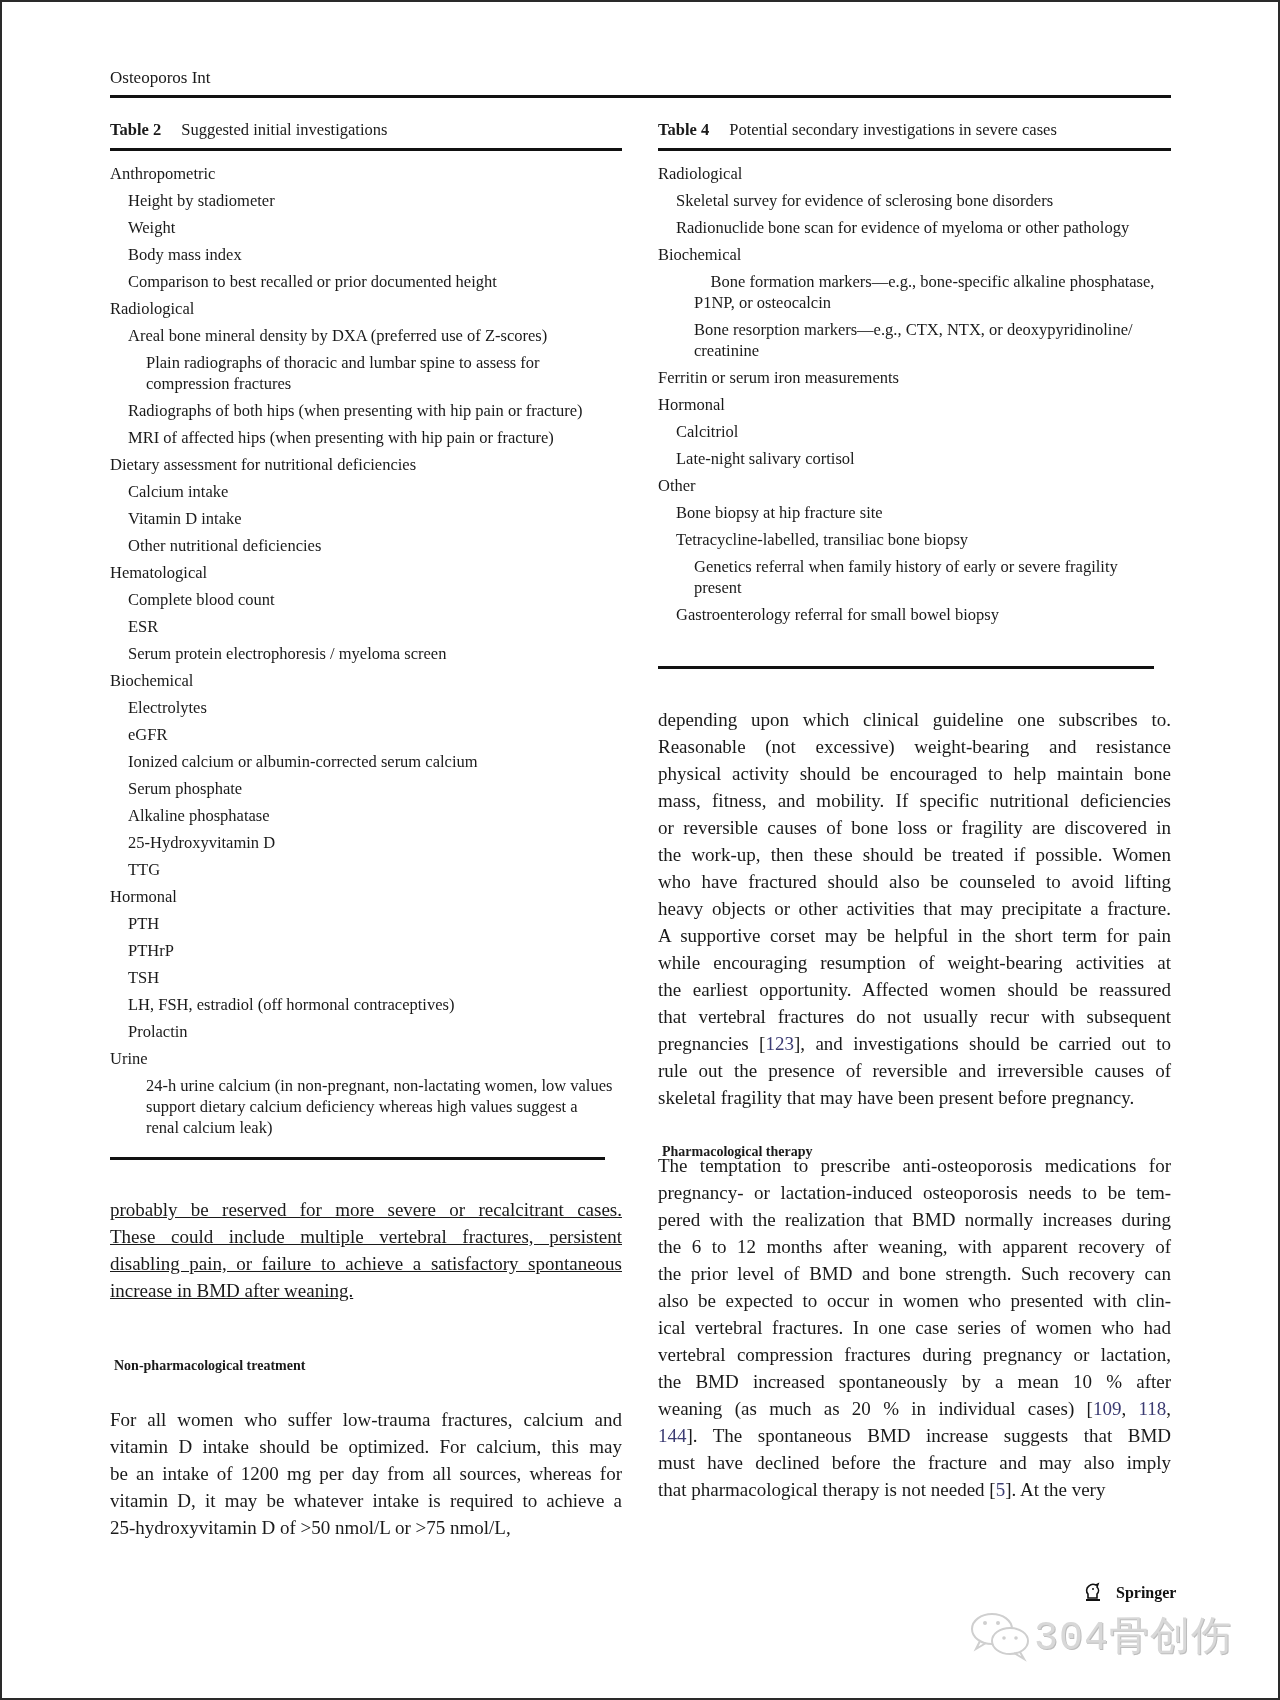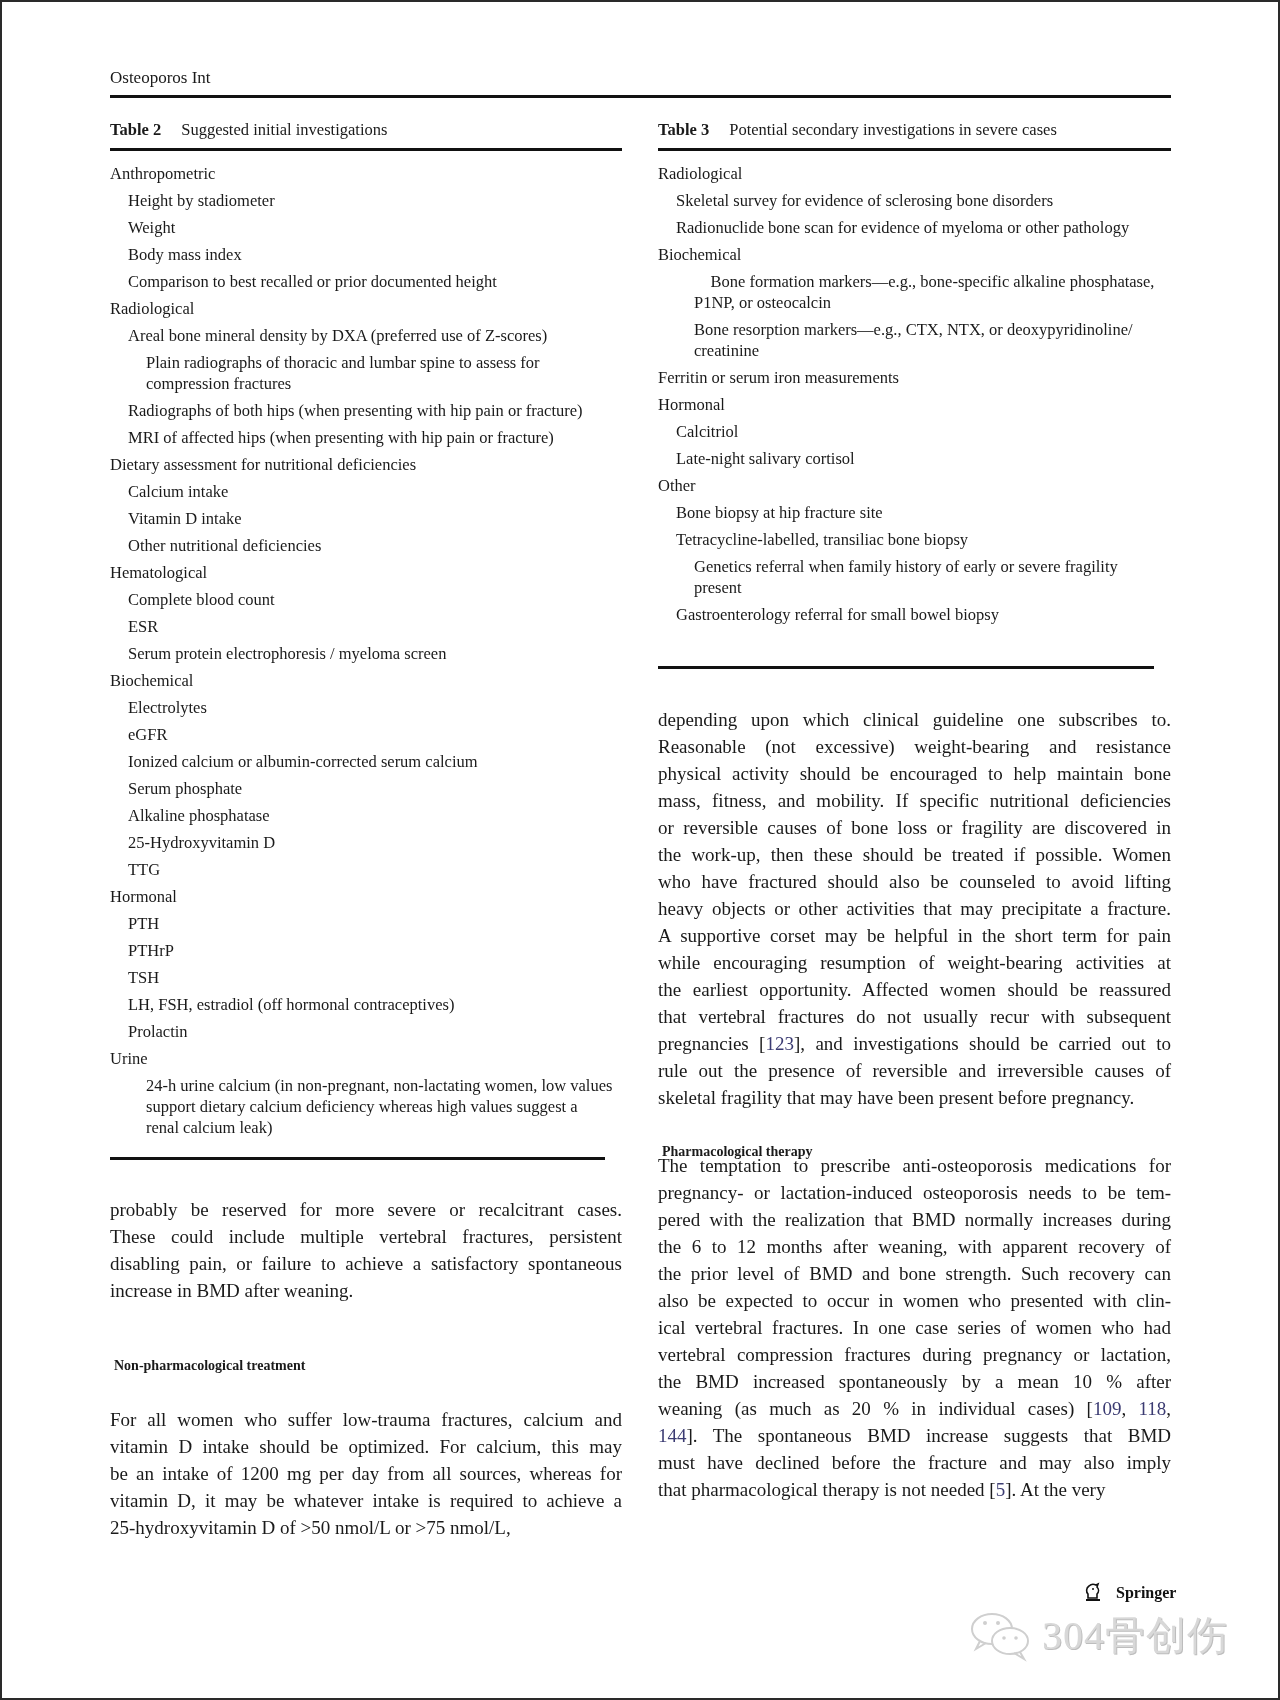--- a/index.html
+++ b/index.html
@@ -24,21 +24,21 @@
                text-align-last: left; margin: 0; }
   .body-text .line { display: block; text-align: justify; text-align-last: justify; white-space: nowrap; }
   .body-text .line.last { text-align-last: left; }
   .cite { color: #3b3b72; }
   .section-heading { position: absolute; font-size: 14px; font-weight: bold; margin: 4px; }
 
   .springer { position: absolute; left: 1084px; top: 1582px; font-size: 16px; font-weight: bold;
               display: flex; align-items: flex-end; gap: 14px; color: #111; }
   .springer svg { display: block; }
   .watermark { position: absolute; left: 968px; top: 1608px; display: flex; align-items: center;
-               gap: 8px; color: #d8d8d8; font-family: Liberation Serif, serif; font-size: 40px;
+               gap: 0; color: #d8d8d8; font-family: Liberation Mono, monospace; font-size: 40px;
                letter-spacing: 1px; text-shadow: 1px 1px 0 #bdbdbd; }
 </style>
 </head>
 <body>
 
 <div class="frame"></div>
 
 <div class="running-head">Osteoporos Int</div>
 <div class="head-rule"></div>
 
@@ -88,21 +88,21 @@
         <span style="display: block;">24-h urine calcium (in non-pregnant, non-lactating women, low values</span>
         <span style="display: block;">support dietary calcium deficiency whereas high values suggest a</span>
         <span style="display: block;">renal calcium leak)</span>
       </div>
     </div>
   <div class="rule" style="top:1037px; width:495px;"></div>
 </div>
 
 <div class="tbl" id="t3" style="left:658px; top:120px; width:513px;">
   <div class="cap">
-    <b>Table 3</b><span>Potential secondary investigations in severe cases</span>
+    <b>Table 4</b><span>Potential secondary investigations in severe cases</span>
   </div>
   <div class="rule" style="top:28px; width:513px;"></div>
   <div class="rows" style="top:40px; width:513px;">
       <div class="row cat">Radiological</div>
       <div class="row item">Skeletal survey for evidence of sclerosing bone disorders</div>
       <div class="row item">Radionuclide bone scan for evidence of myeloma or other pathology</div>
       <div class="row cat">Biochemical</div>
       <div class="row item hang">
         <span style="display: block; text-align: center;">Bone formation markers—e.g., bone-specific alkaline phosphatase,</span>
         <span style="display: block;">P1NP, or osteocalcin</span>
@@ -120,21 +120,21 @@
       <div class="row item">Tetracycline-labelled, transiliac bone biopsy</div>
       <div class="row item hang">
         <span style="display: block;">Genetics referral when family history of early or severe fragility</span>
         <span style="display: block;">present</span>
       </div>
       <div class="row item">Gastroenterology referral for small bowel biopsy</div>
     </div>
   <div class="rule" style="top:546px; width:496px;"></div>
 </div>
 
-<div class="body-text" id="lp1" style="left:110px; top:1196px; width:512px;">
+<div class="body-text" id="lp1" style="left:110px; top:1196px; width:512px;text-decoration:underline;">
     <span class="line">probably be reserved for more severe or recalcitrant cases.</span>
     <span class="line">These could include multiple vertebral fractures, persistent</span>
     <span class="line">disabling pain, or failure to achieve a satisfactory spontaneous</span>
     <span class="line last">increase in BMD after weaning.</span>
   </div>
 <h3 class="section-heading" style="left:110px; top:1354px;">Non-pharmacological treatment</h3>
 <div class="body-text" id="lp2" style="left:110px; top:1406px; width:512px;">
     <span class="line">For all women who suffer low-trauma fractures, calcium and</span>
     <span class="line">vitamin D intake should be optimized. For calcium, this may</span>
     <span class="line">be an intake of 1200 mg per day from all sources, whereas for</span>

